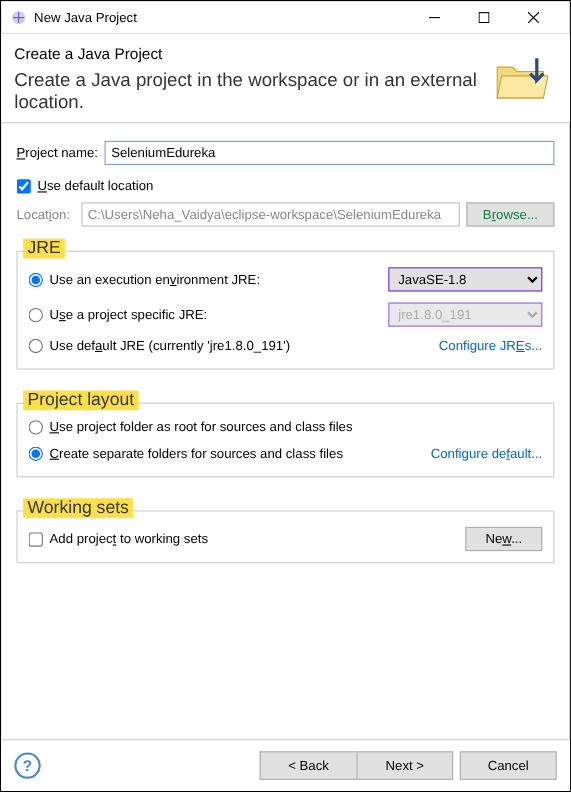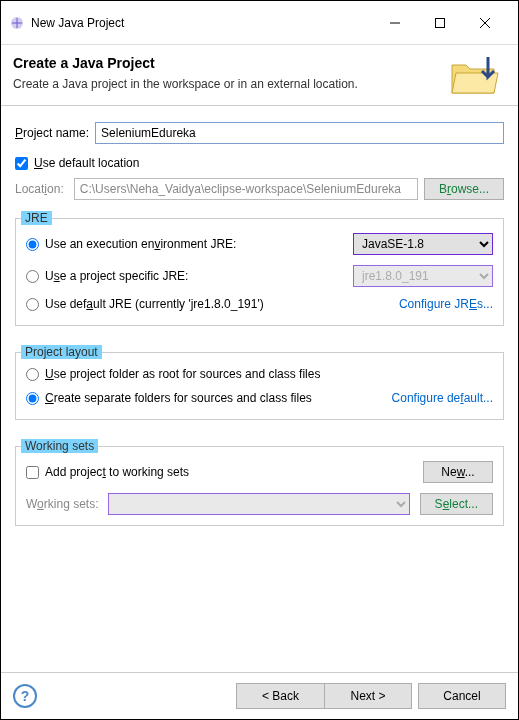--- a/index.html
+++ b/index.html
@@ -1,40 +1,40 @@
 <!DOCTYPE html>
 <html><head>
 <meta charset="utf-8">
 <style>
 * { box-sizing: border-box; margin: 0; padding: 0; }
 body { font-family: "Segoe UI", Tahoma, sans-serif; font-size: 12px; background: #fff; color: #000; }
 .window { width: 519px; height: 720px; border: 1px solid #000; display: flex; flex-direction: column; }
-.titlebar { height: 44px; display: flex; align-items: center; padding: 0 11px 0 8px; border-bottom: 1px solid #ddd; }
+.titlebar { height: 30px; display: flex; align-items: center; padding: 0 11px 0 8px; border-bottom: 1px solid #ddd; }
 .titlebar-icon { margin-right: 6px; display: inline-flex; }
 .titlebar-text { flex: 1; font-size: 12px; }
 .titlebar-controls { display: flex; }
 .tb-btn { width: 45px; height: 29px; display: flex; align-items: center; justify-content: center; cursor: pointer; }
 .header { padding: 10px 12px 8px 12px; display: flex; border-bottom: 1px solid #ccc; background: #fff; }
 .header-text { flex: 1; }
-.header-title { font-size: 14px; font-weight: bold; margin-bottom: 6px; }
-.header-desc { font-size: 12px; color: #333; }
+.header-title { font-size: 14px; font-weight: normal; margin-bottom: 6px; }
+.header-desc { font-size: 17px; color: #333; }
 .header-icon { width: 60px; display: flex; align-items: center; justify-content: center; }
 .content { padding: 16px 14px 10px 14px; flex: 1; overflow: auto; }
 .row { display: flex; align-items: center; margin-bottom: 12px; }
 .label-u { margin-right: 6px; }
 .underline { text-decoration: underline; }
 input.textfield { flex: 1; border: 1px solid #7a9fcf; padding: 3px 5px; font-size: 12px; height: 22px; outline: none; }
 input.textfield.disabled { background: #fff; color: #888; border: 1px solid #bbb; }
 .checkbox-row { display: flex; align-items: center; margin-bottom: 8px; }
 .checkbox-row input { margin-right: 6px; }
 .btn { border: 1px solid #adadad; background: #e1e1e1; padding: 3px 14px; font-size: 12px; height: 22px; cursor: pointer; min-width: 70px; }
 .btn:disabled { color: #15803d; cursor: default; }
 .btn.primary { border: 2px solid #0078d7; background: #fff; }
 .group { margin-bottom: 12px; }
-.group-label { font-size: 12px; color: #333; position: relative; top: 7px; left: 6px; background: #7dd3fc; padding: 0 4px; display: inline-block; }
+.group-label { font-size: 16px; color: #333; position: relative; top: 7px; left: 6px; background: #fde047; padding: 0 4px; display: inline-block; }
 .group-box { border: 1px solid #ccc; padding: 14px 10px 10px 10px; }
 .radio-row { display: flex; align-items: center; margin-bottom: 10px; }
 .radio-row input[type=radio] { margin-right: 6px; }
 .radio-label { flex: 1; }
 select { border: 1px solid #6d28d9; background: #e1e1e1; padding: 2px 4px; font-size: 12px; height: 22px; width: 140px; }
 select:disabled { color: #888; }
 .link { color: #0066cc; cursor: pointer; text-align: right; font-size: 12px; }
 .footer { border-top: 1px solid #ccc; padding: 10px 12px; display: flex; align-items: center; background: #fff; }
 .help-icon { width: 24px; height: 24px; border: 2px solid #4a88c7; border-radius: 50%; display: flex; align-items: center; justify-content: center; color: #4a88c7; font-weight: bold; font-size: 14px; cursor: pointer; }
 .footer-btns { flex: 1; display: flex; justify-content: flex-end; gap: 0; }
@@ -147,25 +147,20 @@
     </div>
 
     <div class="group">
       <span class="group-label">Working sets</span>
       <div class="group-box">
         <div class="checkbox-row" style="margin-bottom:0;">
           <input type="checkbox" style="">
           <span style="flex:1"><span>Add projec</span><span class="underline">t</span><span> to working sets</span></span>
           <button class="btn"><span>Ne</span><span class="underline">w</span><span>...</span></button>
         </div>
-        <div class="ws-row">
-          <span class="grey-label"><span>W</span><span class="underline">o</span><span>rking sets:</span></span>
-          <select class="wide" disabled=""><option></option></select>
-          <button class="btn" disabled=""><span>S</span><span class="underline">e</span><span>lect...</span></button>
-        </div>
       </div>
     </div>
 
   </div>
 
   <div class="footer">
     <div class="help-icon">?</div>
     <div class="footer-btns">
       <button class="btn paired-left">&lt; Back</button>
       <button class="btn paired-right">Next &gt;</button>

